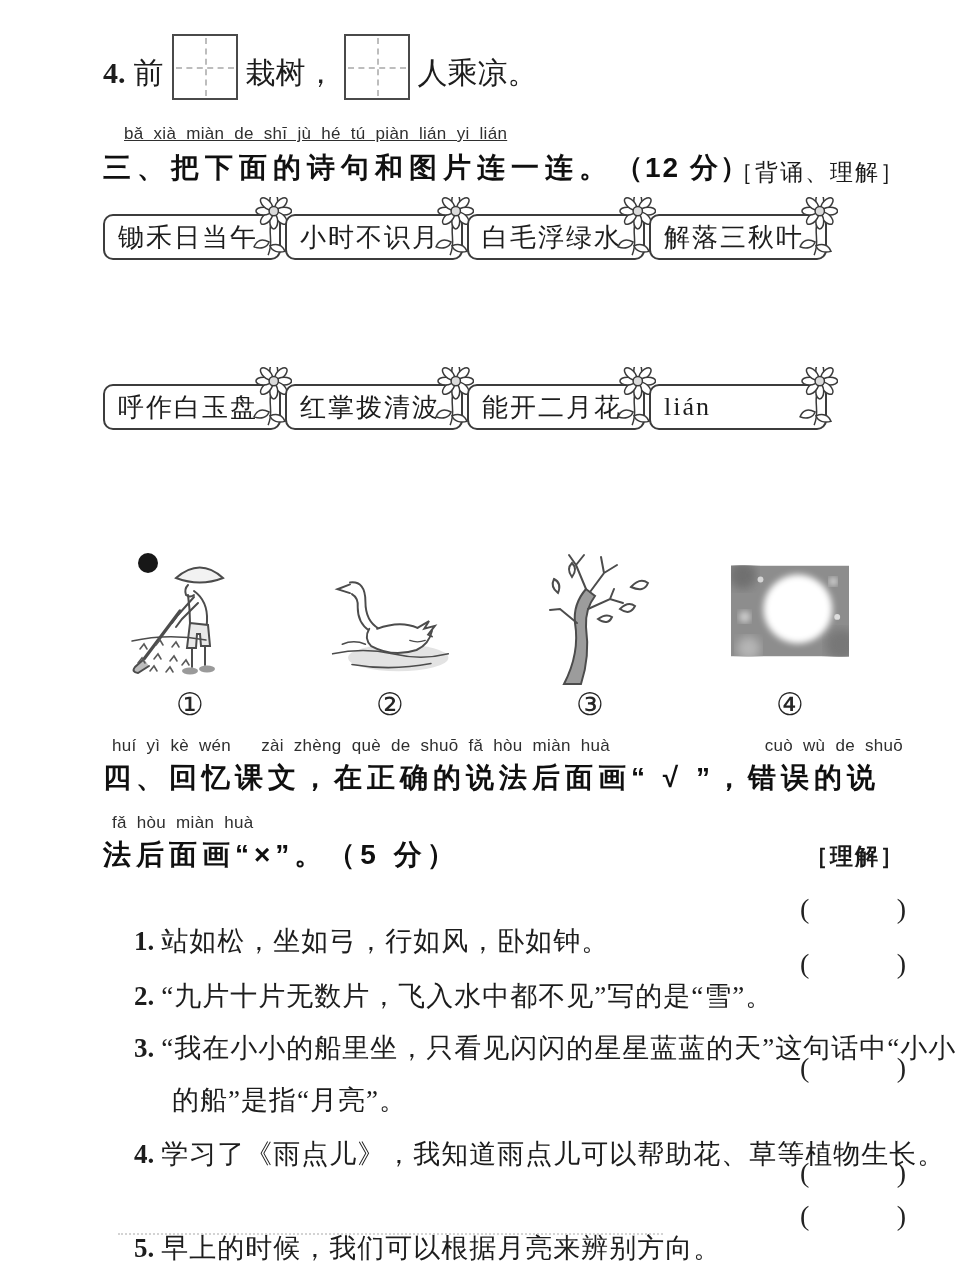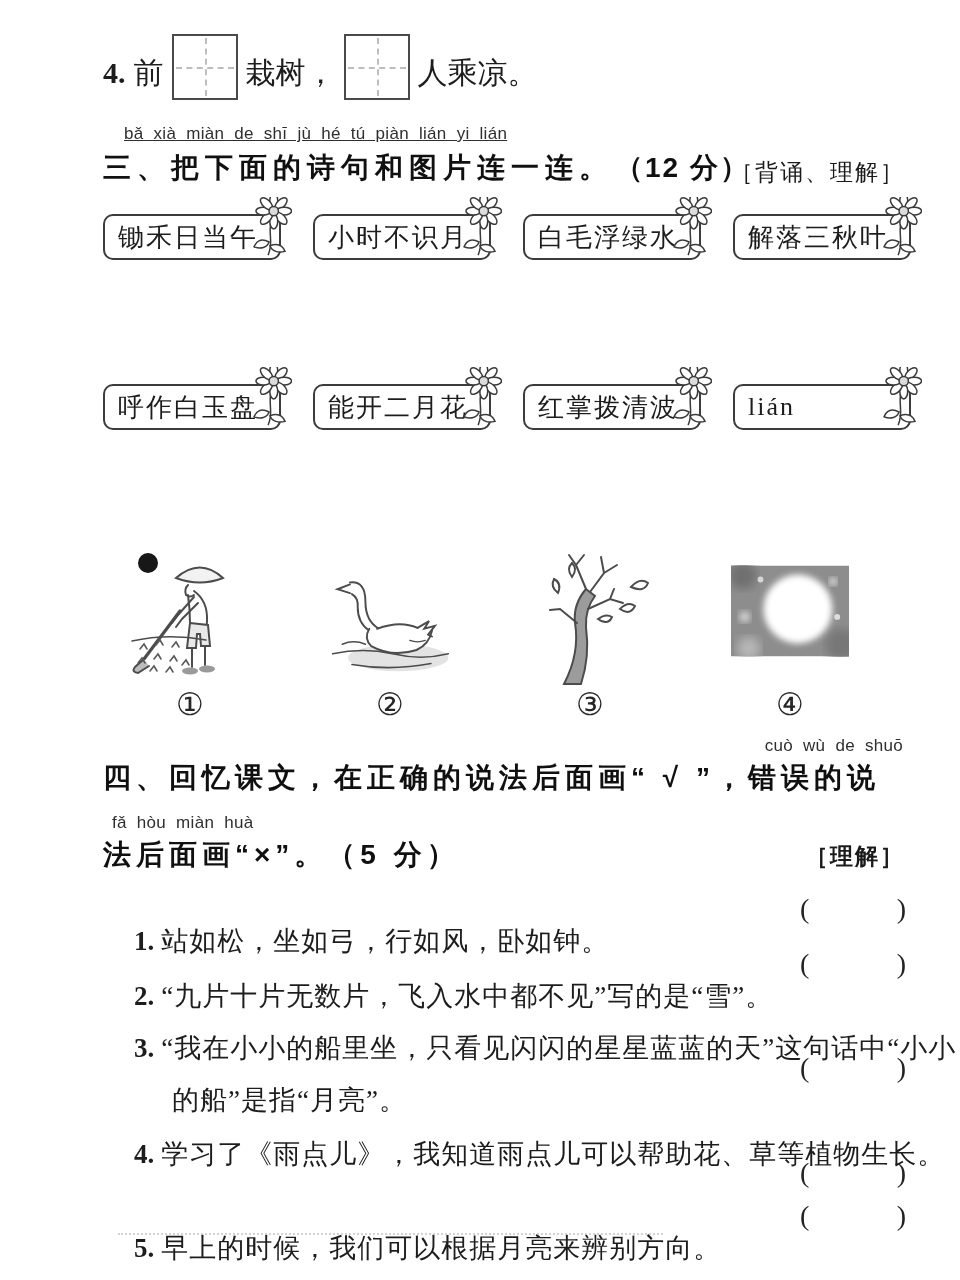--- a/index.html
+++ b/index.html
@@ -11,21 +11,21 @@
   .head{font-family:"Liberation Sans","DejaVu Sans",sans-serif;font-weight:700;font-size:28px;
         color:#101010;letter-spacing:6px;white-space:pre;}
   .score{font-weight:700;letter-spacing:2px;margin-left:2px;text-align:center;}
   .tag{font-size:23px;color:#1a1a1a;letter-spacing:2px;}
   .q4-row{display:flex;align-items:flex-end;gap:8px;}
   .q4-text{font-size:30px;line-height:1;padding-bottom:12px;}
   .num-bold{font-weight:700;}
   .wbox{position:relative;width:66px;height:66px;border:2px solid #4a4a4a;background:#fff;box-sizing:border-box;}
   .wbox .vg{position:absolute;left:50%;top:2px;bottom:2px;border-left:2px dashed #bdbdbd;}
   .wbox .hg{position:absolute;top:50%;left:2px;right:2px;border-top:2px dashed #bdbdbd;}
-  .verse-row{display:flex;gap:32px;}
+  .verse-row{display:flex;gap:4px;}
   .verse-box{position:relative;width:178px;height:46px;border:2px solid #3c3c3c;border-radius:10px;
              display:flex;align-items:center;padding-left:13px;box-sizing:border-box;
              font-size:26px;letter-spacing:2px;background:#fff;}
   .flower{position:absolute;right:-13px;top:-19px;}
   .grid4{display:grid;grid-template-columns:repeat(4,200px);justify-items:center;align-items:end;}
   .label-circ{font-size:31px;color:#262626;}
   .stmt{font-size:27px;letter-spacing:1px;line-height:1.2;white-space:pre;}
   .stmt .stmt-num{font-weight:700;margin-right:7px;letter-spacing:0;}
   .paren{display:flex;justify-content:space-between;width:106px;font-size:28px;color:#222;}
   .dotline{border-top:2px dotted #c9c9c9;opacity:.8;}
@@ -149,40 +149,40 @@
             <ellipse cx="27" cy="4" rx="4.2" ry="8" transform="rotate(135 27 15)"></ellipse>
           <ellipse cx="27" cy="4" rx="4.2" ry="8" transform="rotate(180 27 15)"></ellipse>
             <ellipse cx="27" cy="4" rx="4.2" ry="8" transform="rotate(225 27 15)"></ellipse>
           <ellipse cx="27" cy="4" rx="4.2" ry="8" transform="rotate(270 27 15)"></ellipse>
             <ellipse cx="27" cy="4" rx="4.2" ry="8" transform="rotate(315 27 15)"></ellipse>
           <circle cx="27" cy="15" r="5" fill="#dcdcdc"></circle>
         </g>
       </svg>
     </div>
     <div class="verse-box">
+      <span>红掌拨清波</span>
+      <svg class="flower" viewBox="0 0 46 64" width="44" height="60">
+        <g stroke="#3a3a3a" fill="#fff" stroke-width="1.6">
+          <path d="M24 28 C21 40 27 48 21 62" fill="none"></path>
+          <path d="M22 48 C14 44 9 46 6 53 C13 56 20 54 22 48 Z"></path>
+          <path d="M23 52 C31 49 36 51 39 58 C32 60 25 58 23 52 Z"></path>
+          <ellipse cx="27" cy="4" rx="4.2" ry="8"></ellipse>
+            <ellipse cx="27" cy="4" rx="4.2" ry="8" transform="rotate(45 27 15)"></ellipse>
+          <ellipse cx="27" cy="4" rx="4.2" ry="8" transform="rotate(90 27 15)"></ellipse>
+            <ellipse cx="27" cy="4" rx="4.2" ry="8" transform="rotate(135 27 15)"></ellipse>
+          <ellipse cx="27" cy="4" rx="4.2" ry="8" transform="rotate(180 27 15)"></ellipse>
+            <ellipse cx="27" cy="4" rx="4.2" ry="8" transform="rotate(225 27 15)"></ellipse>
+          <ellipse cx="27" cy="4" rx="4.2" ry="8" transform="rotate(270 27 15)"></ellipse>
+            <ellipse cx="27" cy="4" rx="4.2" ry="8" transform="rotate(315 27 15)"></ellipse>
+          <circle cx="27" cy="15" r="5" fill="#dcdcdc"></circle>
+        </g>
+      </svg>
+    </div>
+    <div class="verse-box">
       <span>能开二月花</span>
-      <svg class="flower" viewBox="0 0 46 64" width="44" height="60">
-        <g stroke="#3a3a3a" fill="#fff" stroke-width="1.6">
-          <path d="M24 28 C21 40 27 48 21 62" fill="none"></path>
-          <path d="M22 48 C14 44 9 46 6 53 C13 56 20 54 22 48 Z"></path>
-          <path d="M23 52 C31 49 36 51 39 58 C32 60 25 58 23 52 Z"></path>
-          <ellipse cx="27" cy="4" rx="4.2" ry="8"></ellipse>
-            <ellipse cx="27" cy="4" rx="4.2" ry="8" transform="rotate(45 27 15)"></ellipse>
-          <ellipse cx="27" cy="4" rx="4.2" ry="8" transform="rotate(90 27 15)"></ellipse>
-            <ellipse cx="27" cy="4" rx="4.2" ry="8" transform="rotate(135 27 15)"></ellipse>
-          <ellipse cx="27" cy="4" rx="4.2" ry="8" transform="rotate(180 27 15)"></ellipse>
-            <ellipse cx="27" cy="4" rx="4.2" ry="8" transform="rotate(225 27 15)"></ellipse>
-          <ellipse cx="27" cy="4" rx="4.2" ry="8" transform="rotate(270 27 15)"></ellipse>
-            <ellipse cx="27" cy="4" rx="4.2" ry="8" transform="rotate(315 27 15)"></ellipse>
-          <circle cx="27" cy="15" r="5" fill="#dcdcdc"></circle>
-        </g>
-      </svg>
-    </div>
-    <div class="verse-box">
-      <span>红掌拨清波</span>
       <svg class="flower" viewBox="0 0 46 64" width="44" height="60">
         <g stroke="#3a3a3a" fill="#fff" stroke-width="1.6">
           <path d="M24 28 C21 40 27 48 21 62" fill="none"></path>
           <path d="M22 48 C14 44 9 46 6 53 C13 56 20 54 22 48 Z"></path>
           <path d="M23 52 C31 49 36 51 39 58 C32 60 25 58 23 52 Z"></path>
           <ellipse cx="27" cy="4" rx="4.2" ry="8"></ellipse>
             <ellipse cx="27" cy="4" rx="4.2" ry="8" transform="rotate(45 27 15)"></ellipse>
           <ellipse cx="27" cy="4" rx="4.2" ry="8" transform="rotate(90 27 15)"></ellipse>
             <ellipse cx="27" cy="4" rx="4.2" ry="8" transform="rotate(135 27 15)"></ellipse>
           <ellipse cx="27" cy="4" rx="4.2" ry="8" transform="rotate(180 27 15)"></ellipse>
@@ -294,20 +294,21 @@
     </svg>
   </div>
 
   <div class="abs grid4" style="top:686px;left:90px;">
     <span class="label-circ">①</span>
     <span class="label-circ">②</span>
     <span class="label-circ">③</span>
     <span class="label-circ">④</span>
   </div>
 
+  <div class="abs pinyin" style="top:736px;left:112px;">huí yì kè wén   zài zhèng què de shuō fǎ hòu miàn huà</div>
   <div class="abs pinyin" style="top:736px;right:57px;">cuò wù de shuō</div>
   <div class="abs head" style="top:759px;left:103px;letter-spacing:5px;">四、回忆课文，在正确的说法后面画“ √ ”，错误的说</div>
   <div class="abs pinyin" style="top:813px;left:112px;">fǎ hòu miàn huà</div>
   <div class="abs head" style="top:836px;left:103px;letter-spacing:5px;">法后面画“×”。（5 分）</div>
   <div class="abs tag" style="top:841px;right:55px;font-weight:bold;">［理解］</div>
 
   <div class="abs stmt" style="top:893px;left:103px;">
     <span class="stmt-num">1.</span><span>站如松，坐如弓，行如风，卧如钟。</span>
   </div>
   <div class="abs paren" style="top:893px;left:800px;">

